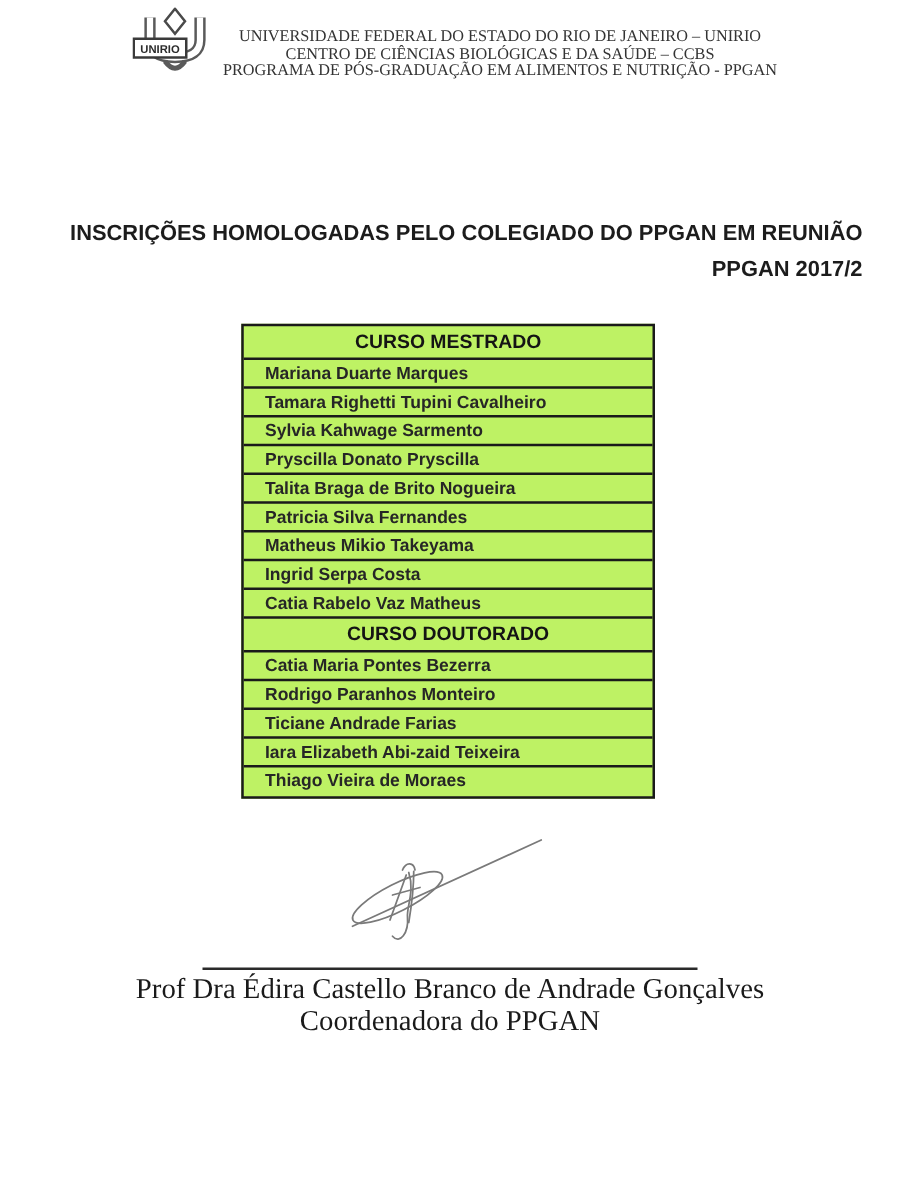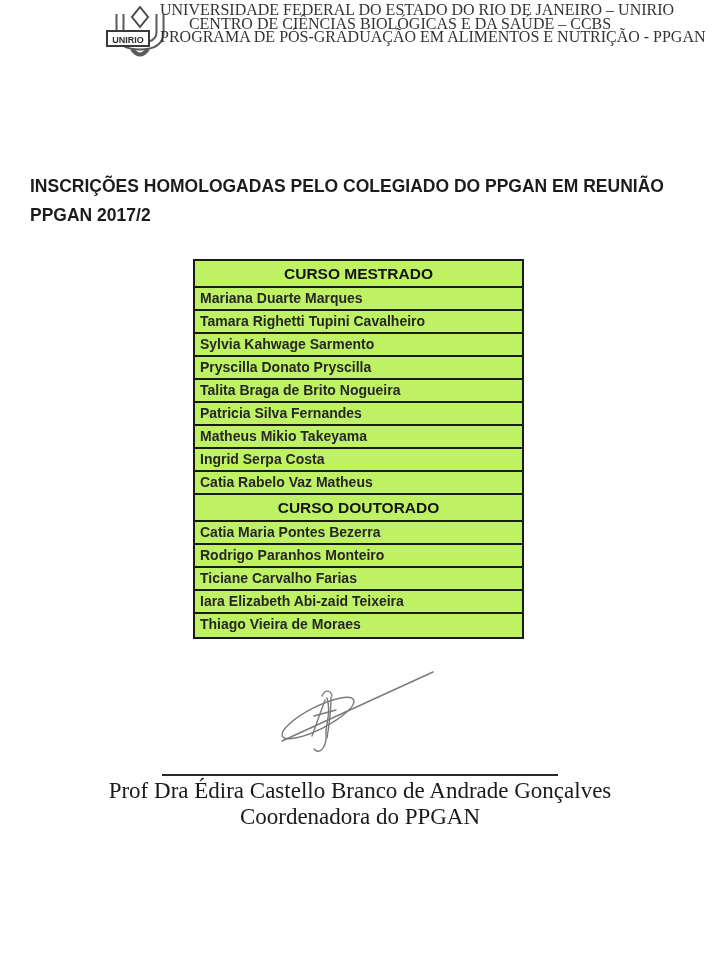--- a/index.html
+++ b/index.html
@@ -9,51 +9,51 @@
     background:#ffffff;
     overflow:hidden;
     font-family:"Liberation Serif", serif;
     color:#1f1f1f;
   }
 
   
   .letterhead{position:absolute;top:0;left:0;width:720px;height:70px;}
   .logo{position:absolute;top:6px;left:106px;width:68px;height:58px;}
   .lh-text{
-    position:absolute;top:3px;left:160px;width:480px;
+    position:absolute;top:22px;left:160px;width:480px;
     text-align:center;
-    font-size:16px;line-height:13.5px;
+    font-size:13px;line-height:13.5px;
     color:#333333;
     letter-spacing:0px;
   }
   .lh-line{white-space:nowrap;}
 
   
   .doc-title{
     position:absolute;top:172px;left:30px;width:660px;
-    text-align:left;
+    text-align:right;
     font-family:"Liberation Sans", sans-serif;
     font-weight:bold;
     font-size:17.5px;line-height:29px;
     color:#1c1c1c;
   }
 
   
   .roster{
     position:absolute;top:259px;left:193px;width:331px;
     border:2px solid #1a1a1a;
     font-family:"Liberation Sans", sans-serif;
     font-weight:bold;
     box-sizing:border-box;
     background:#bef264;
   }
   .trow{
     height:23px;line-height:21px;
     border-bottom:2px solid #1a1a1a;
-    padding-left:5px;
+    padding-left:17px;
     font-size:14px;
     color:#262626;
     overflow:hidden;
     box-sizing:border-box;
   }
   .trow.thead{
     height:27px;line-height:25px;
     text-align:center;padding-left:0;
     font-size:15.5px;
     color:#141414;
@@ -107,21 +107,21 @@
     <div class="trow">Sylvia Kahwage Sarmento</div>
     <div class="trow">Pryscilla Donato Pryscilla</div>
     <div class="trow">Talita Braga de Brito Nogueira</div>
     <div class="trow">Patricia Silva Fernandes</div>
     <div class="trow">Matheus Mikio Takeyama</div>
     <div class="trow">Ingrid Serpa Costa</div>
     <div class="trow">Catia Rabelo Vaz Matheus</div>
     <div class="trow thead">CURSO DOUTORADO</div>
     <div class="trow">Catia Maria Pontes Bezerra</div>
     <div class="trow">Rodrigo Paranhos Monteiro</div>
-    <div class="trow">Ticiane Carvalho Farias</div>
+    <div class="trow">Ticiane Andrade Farias</div>
     <div class="trow">Iara Elizabeth Abi-zaid Teixeira</div>
     <div class="trow last">Thiago Vieira de Moraes</div>
   </div>
 
   <svg class="sig-scribble" viewBox="0 0 210 105">
     <g fill="none" stroke="#7a7a7a" stroke-width="1.4" stroke-linecap="round">
       <path d="M12,73 L163,4"></path>
       <ellipse cx="48" cy="50" rx="40" ry="11" transform="rotate(-27 48 50)"></ellipse>
       <path d="M55,32 L42,68"></path>
       <path d="M61,29 C61,42 59,58 57,70"></path>

